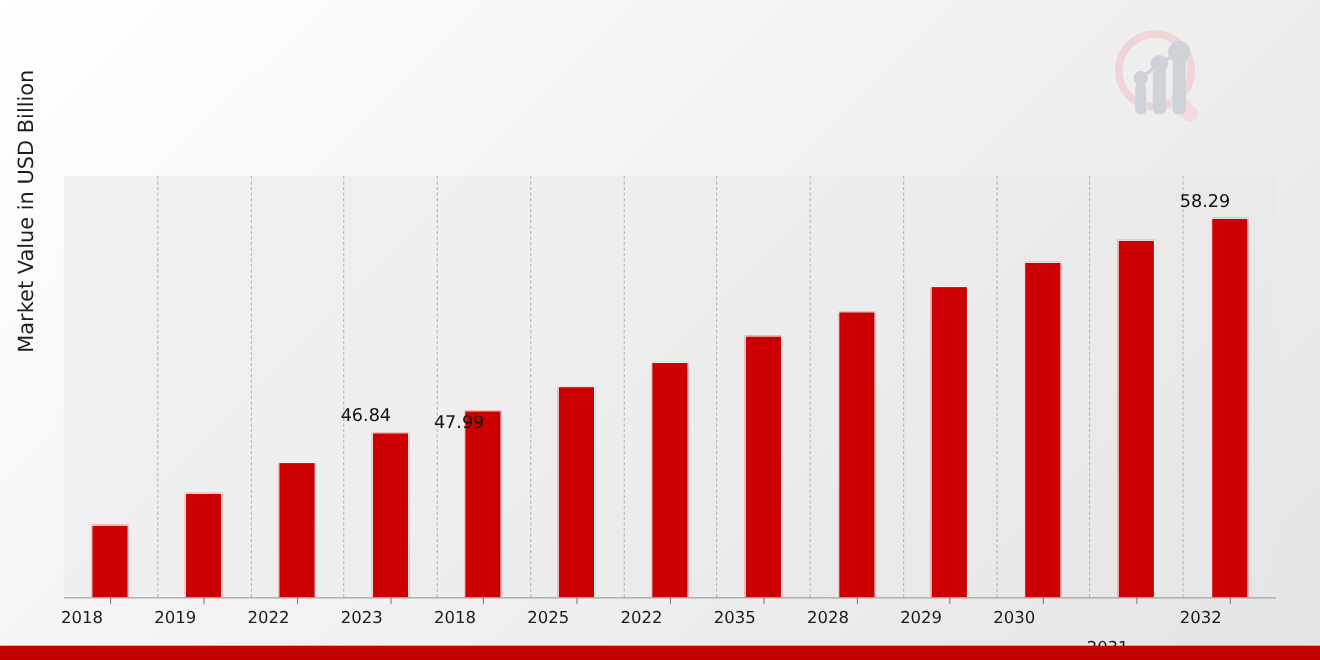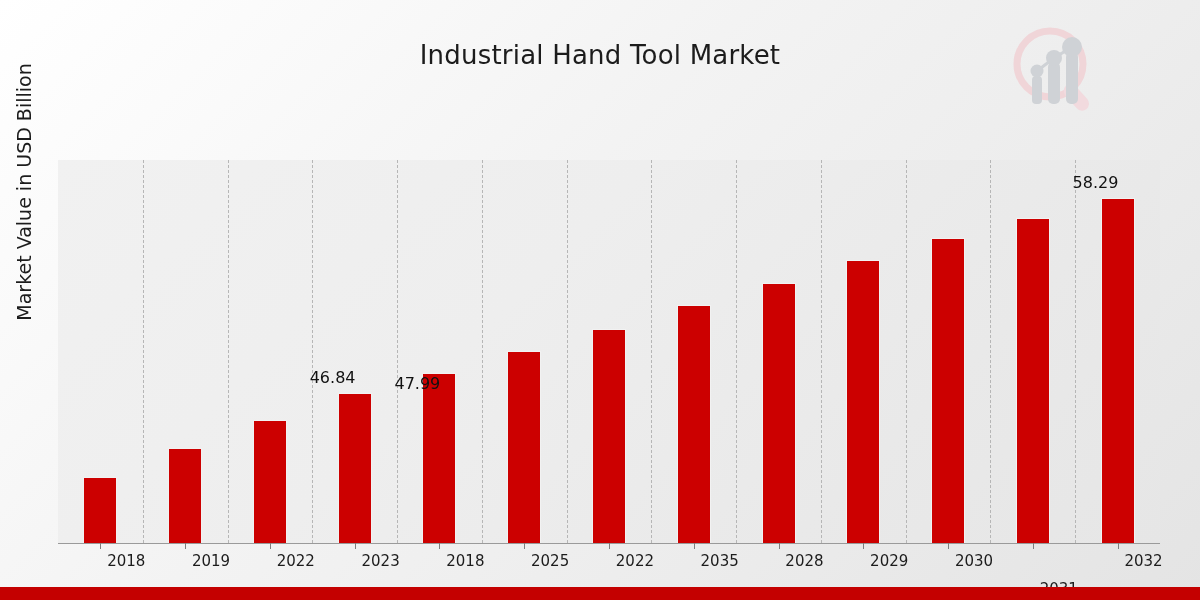--- a/index.html
+++ b/index.html
@@ -130,42 +130,41 @@
     width: 1px;
     height: 6px;
     background: #7d7d7d;
   }
 
   .x-tick-label {
     position: absolute;
     top: 552px;
     width: 90px;
     margin-left: -45px;
-    text-align: right;
+    text-align: left;
     font-size: 15px;
     color: #1c1c1c;
     white-space: nowrap;
   }
 
   
   #bottom-stripe {
     position: absolute;
     left: 0;
     bottom: 0;
     width: 1200px;
     height: 13px;
     background: #c40000;
   }
 </style>
 </head>
 <body>
 
 <div id="figure">
 
-  <div id="chart-title">Industrial Hand Tool Market</div>
 
   <div id="brand-logo">
     <svg viewBox="0 0 96 96" width="96" height="96" aria-hidden="true">
 
       <circle cx="44" cy="42" r="33" fill="none" stroke="#f0d5d8" stroke-width="7"></circle>
 
       <rect x="63" y="60" width="14" height="31" rx="7" transform="rotate(-42 70 75)" fill="#f2dade"></rect>
 
       <rect x="26" y="54" width="10" height="28" rx="4" fill="#cfd2d6"></rect>
       <rect x="42" y="40" width="12" height="42" rx="5" fill="#cfd2d6"></rect>

